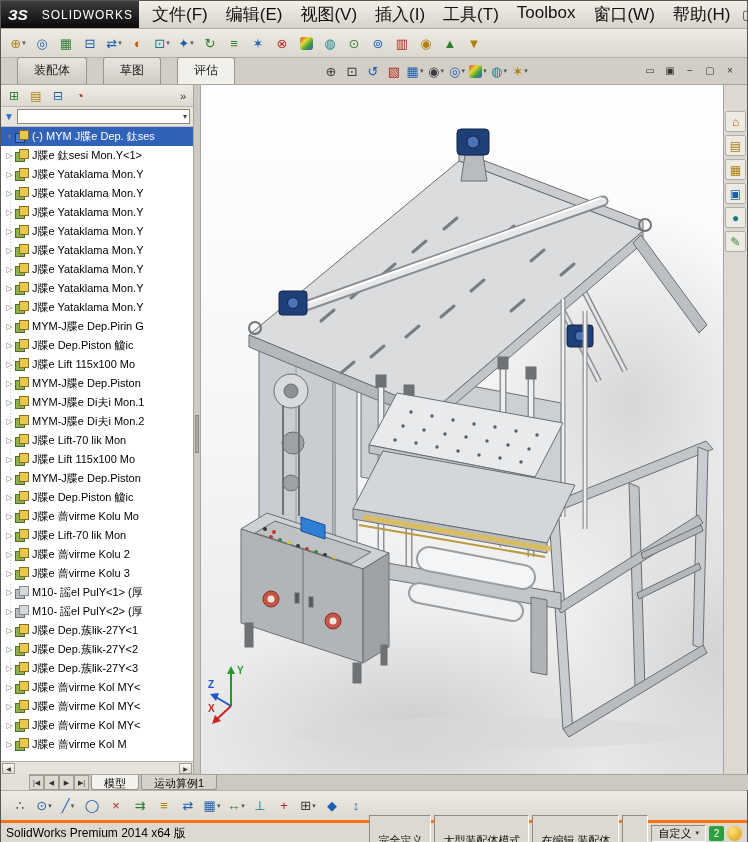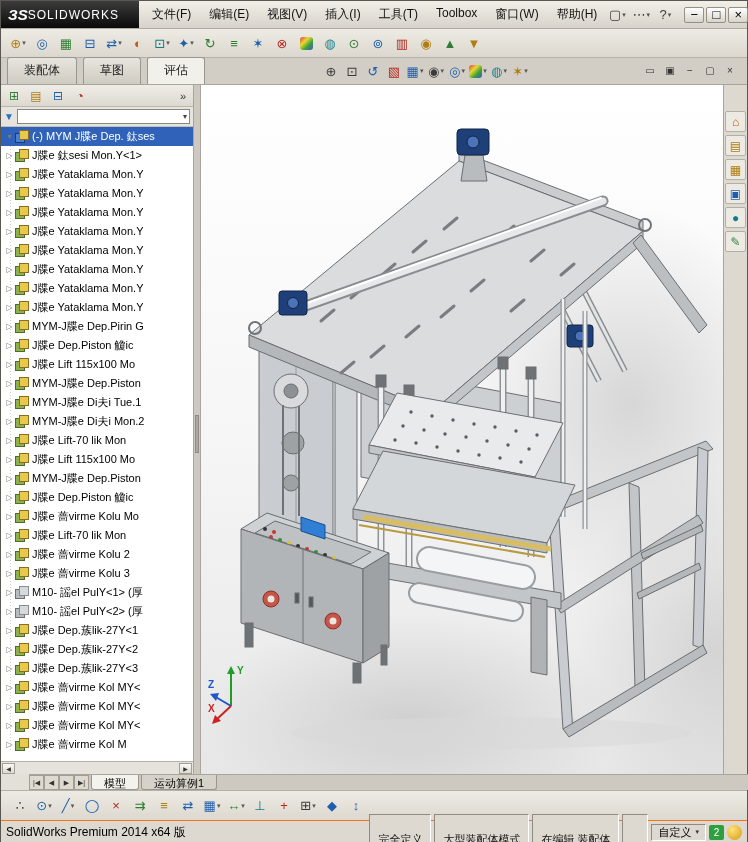--- a/index.html
+++ b/index.html
@@ -5,25 +5,25 @@
   * { box-sizing: border-box; margin: 0; padding: 0; }
   html,body { width:748px; height:842px; overflow:hidden; }
   body { font-family:"Liberation Sans","DejaVu Sans",sans-serif; background:#d4d0c8; font-size:12px; }
   .app { position:relative; width:748px; height:842px; background:#e3e0d8; border:1px solid #5a5752; }
 
   
   .titlebar { position:absolute; left:0; top:0; width:100%; height:28px;
     background:linear-gradient(#f2efe8,#d7d3ca); border-bottom:1px solid #b0aca3;
     display:flex; align-items:center; }
   .logo { width:138px; height:100%; background:linear-gradient(#3c3c3c,#0a0a0a);
-    color:#fff; display:flex; align-items:center; padding-left:7px; gap:0; flex:none; }
+    color:#fff; display:flex; align-items:center; padding-left:7px; gap:14px; flex:none; }
   .logo-mark { font-weight:bold; font-style:italic; font-size:15px; color:#fff; }
   .logo-text { font-size:12px; font-weight:normal; letter-spacing:1px; }
   .menus { display:flex; margin-left:4px; }
-  .menu-item { padding:4px 9px; font-size:12px; color:#111; cursor:default; white-space:nowrap; }
+  .menu-item { padding:4px 9px; font-size:17px; color:#111; cursor:default; white-space:nowrap; }
   .tb-right { margin-left:auto; display:flex; align-items:center; gap:2px; padding-right:4px; }
   .win-controls { display:flex; gap:2px; margin-left:6px; }
   .win-controls .icon { width:20px; height:16px; border:1px solid #968f83;
     background:linear-gradient(#ffffff,#d8d4cb); font-size:10px; }
 
   
   .icon { width:22px; height:22px; border-radius:2px; display:flex; align-items:center;
     justify-content:center; cursor:default; flex:none; }
   .icon .gl { font-size:13px; line-height:1; }
   .icon .dd { font-size:7px; color:#555; margin-left:1px; }
@@ -34,21 +34,21 @@
     background:linear-gradient(135deg,#e04038,#e8d832 35%,#40a038 65%,#3858c8); }
 
   
   .toolbar-main { position:absolute; top:28px; left:0; width:100%; height:29px;
     display:flex; align-items:center; gap:2px; padding:0 6px;
     background:linear-gradient(#eeebe4,#dcd8cf); border-bottom:1px solid #b5b1a8; }
 
   
   .tabrow { position:absolute; top:57px; left:0; width:100%; height:27px; background:#d2cec5;
     border-bottom:1px solid #a9a59c; display:flex; align-items:flex-end; }
-  .ctab { padding:4px 16px 5px; font-size:12px; color:#222; margin-left:6px;
+  .ctab { padding:4px 16px 5px; font-size:12px; color:#222; margin-left:16px;
     background:linear-gradient(#e8e5de,#cfcbc2); border:1px solid #9a968d; border-bottom:none;
     border-radius:3px 3px 0 0; cursor:default; white-space:nowrap; }
   .ctab.active { background:#f2f0ea; }
   .headsup { position:absolute; left:320px; top:3px; display:flex; gap:1px; align-items:center; }
   .headsup .icon { width:20px; height:20px; }
   .doc-controls { position:absolute; right:8px; top:5px; display:flex; gap:2px; }
   .doc-controls .icon { width:18px; height:16px; }
   .doc-controls .icon .gl { font-size:10px; color:#333; }
 
   
@@ -120,21 +120,21 @@
     border-radius:0 0 3px 3px; background:#d6d2c9; margin-left:2px; cursor:default; white-space:nowrap; }
   .mtab.active { background:#f4f2ec; }
 
   
   .sketch-toolbar { position:absolute; left:0; top:789px; width:100%; height:30px;
     background:linear-gradient(#eeebe4,#dcd8cf); border-top:1px solid #b5b1a8;
     display:flex; align-items:center; gap:2px; padding:0 8px; }
 
   
   .statusbar { position:absolute; left:0; top:819px; width:100%; height:23px; background:#ddd9d0;
-    border-top:1px solid #f97316; display:flex; align-items:center; font-size:12px; padding:0 5px; }
+    border-top:3px solid #f97316; display:flex; align-items:center; font-size:12px; padding:0 5px; }
   .status-left { color:#000; white-space:nowrap; }
   .status-right { margin-left:auto; display:flex; align-items:center; gap:3px; }
   .sfield { border:1px solid; border-color:#8f8b82 #ffffff #ffffff #8f8b82; padding:17px 8px;
     min-width:26px; height:17px; font-size:11px; color:#111; white-space:nowrap; background:#ddd9d0; }
   .custom { border:1px solid; border-color:#8f8b82 #ffffff #ffffff #8f8b82; padding:1px 6px;
     height:17px; font-size:11px; display:flex; align-items:center; gap:4px; cursor:default; }
   .custom .dd { font-size:7px; color:#333; }
   .badge-green { width:15px; height:15px; background:#2e9e3e; color:#fff; font-size:10px;
     display:flex; align-items:center; justify-content:center; border-radius:2px; cursor:default; }
   .badge-yellow { width:15px; height:15px; border-radius:50%;
@@ -434,21 +434,21 @@
 
         <div class="trow">
           <span class="exp"></span>
           <span class="tico"></span>
           <span class="tlabel">MYM-J牒e Dep.Piston</span>
         </div>
 
         <div class="trow">
           <span class="exp"></span>
           <span class="tico"></span>
-          <span class="tlabel">MYM-J牒e Di夫i Tue.1</span>
+          <span class="tlabel">MYM-J牒e Di夫i Mon.1</span>
         </div>
 
         <div class="trow">
           <span class="exp"></span>
           <span class="tico"></span>
           <span class="tlabel">MYM-J牒e Di夫i Mon.2</span>
         </div>
 
         <div class="trow">
           <span class="exp"></span>

